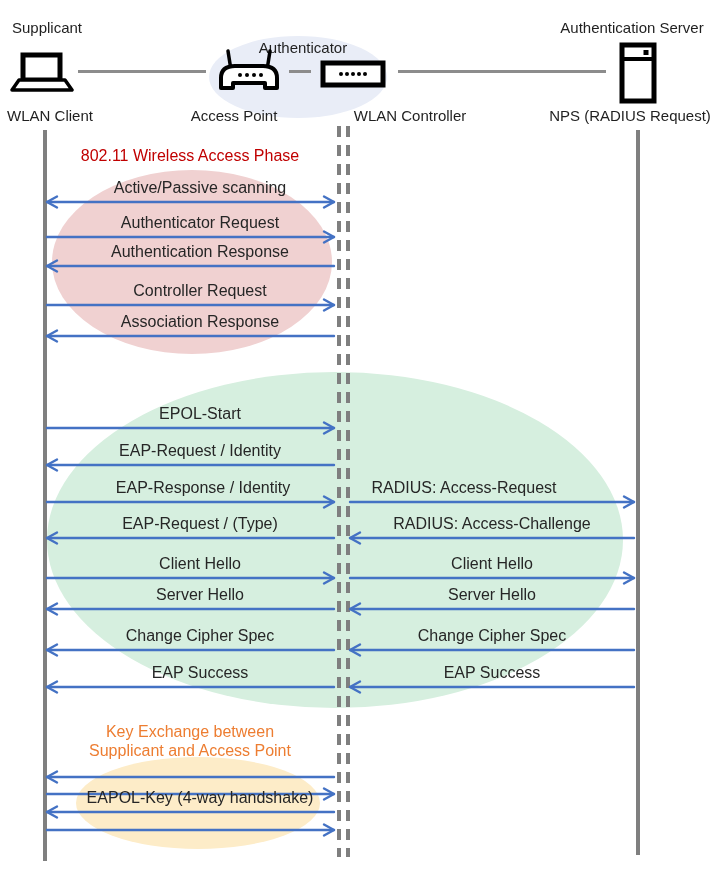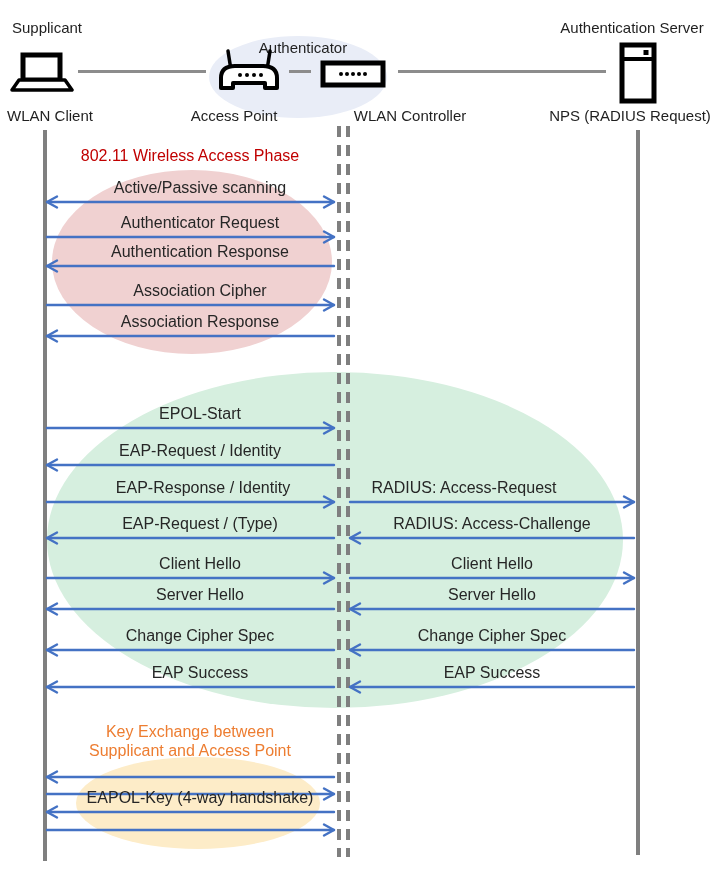--- a/index.html
+++ b/index.html
@@ -216,21 +216,21 @@
       </g>
       <g>
         <line x1="47" y1="830" x2="334" y2="830"></line>
         <polyline points="324,824.5 334,830 324,835.5"></polyline>
       </g>
     </svg>
   <div id="labels">
       <div class="msg-label" style="left: 200px; top: 179px;">Active/Passive scanning</div>
       <div class="msg-label" style="left: 200px; top: 214px;">Authenticator Request</div>
       <div class="msg-label" style="left: 200px; top: 243px;">Authentication Response</div>
-      <div class="msg-label" style="left: 200px; top: 282px;">Association Cipher</div>
+      <div class="msg-label" style="left: 200px; top: 282px;">Controller Request</div>
       <div class="msg-label" style="left: 200px; top: 313px;">Association Response</div>
       <div class="msg-label" style="left: 200px; top: 405px; text-align: center;">EPOL-Start</div>
       <div class="msg-label" style="left: 200px; top: 442px;">EAP-Request / Identity</div>
       <div class="msg-label" style="left: 203px; top: 479px;">EAP-Response / Identity</div>
       <div class="msg-label" style="left: 464px; top: 479px;">RADIUS: Access-Request</div>
       <div class="msg-label" style="left: 200px; top: 515px;">EAP-Request / (Type)</div>
       <div class="msg-label" style="left: 492px; top: 515px;">RADIUS: Access-Challenge</div>
       <div class="msg-label" style="left: 200px; top: 555px;">Client Hello</div>
       <div class="msg-label" style="left: 492px; top: 555px;">Client Hello</div>
       <div class="msg-label" style="left: 200px; top: 586px;">Server Hello</div>

